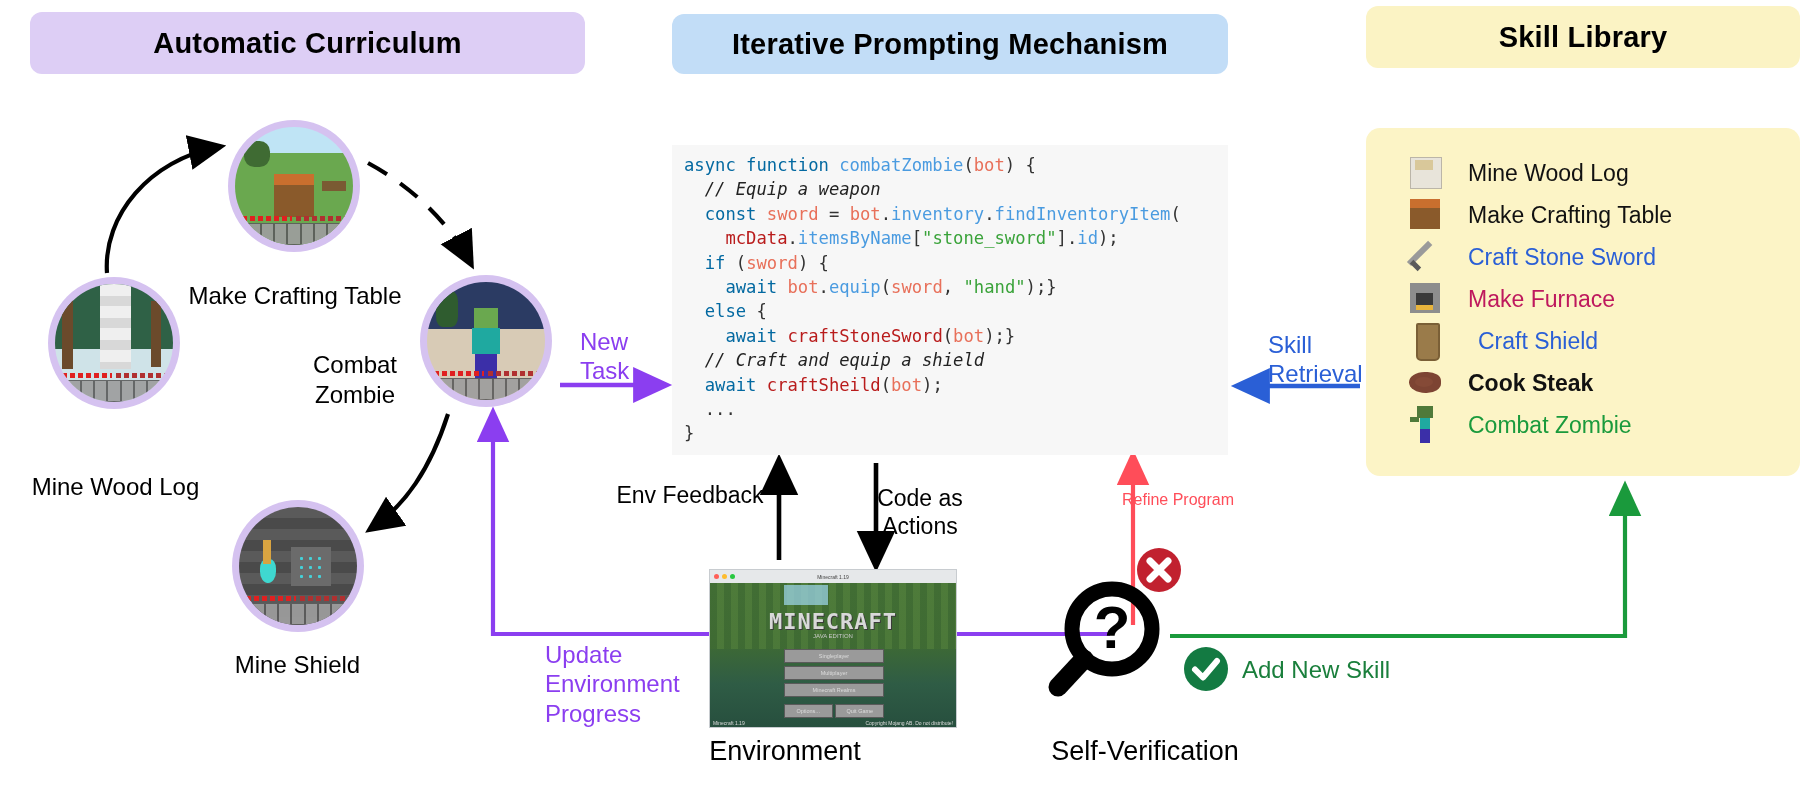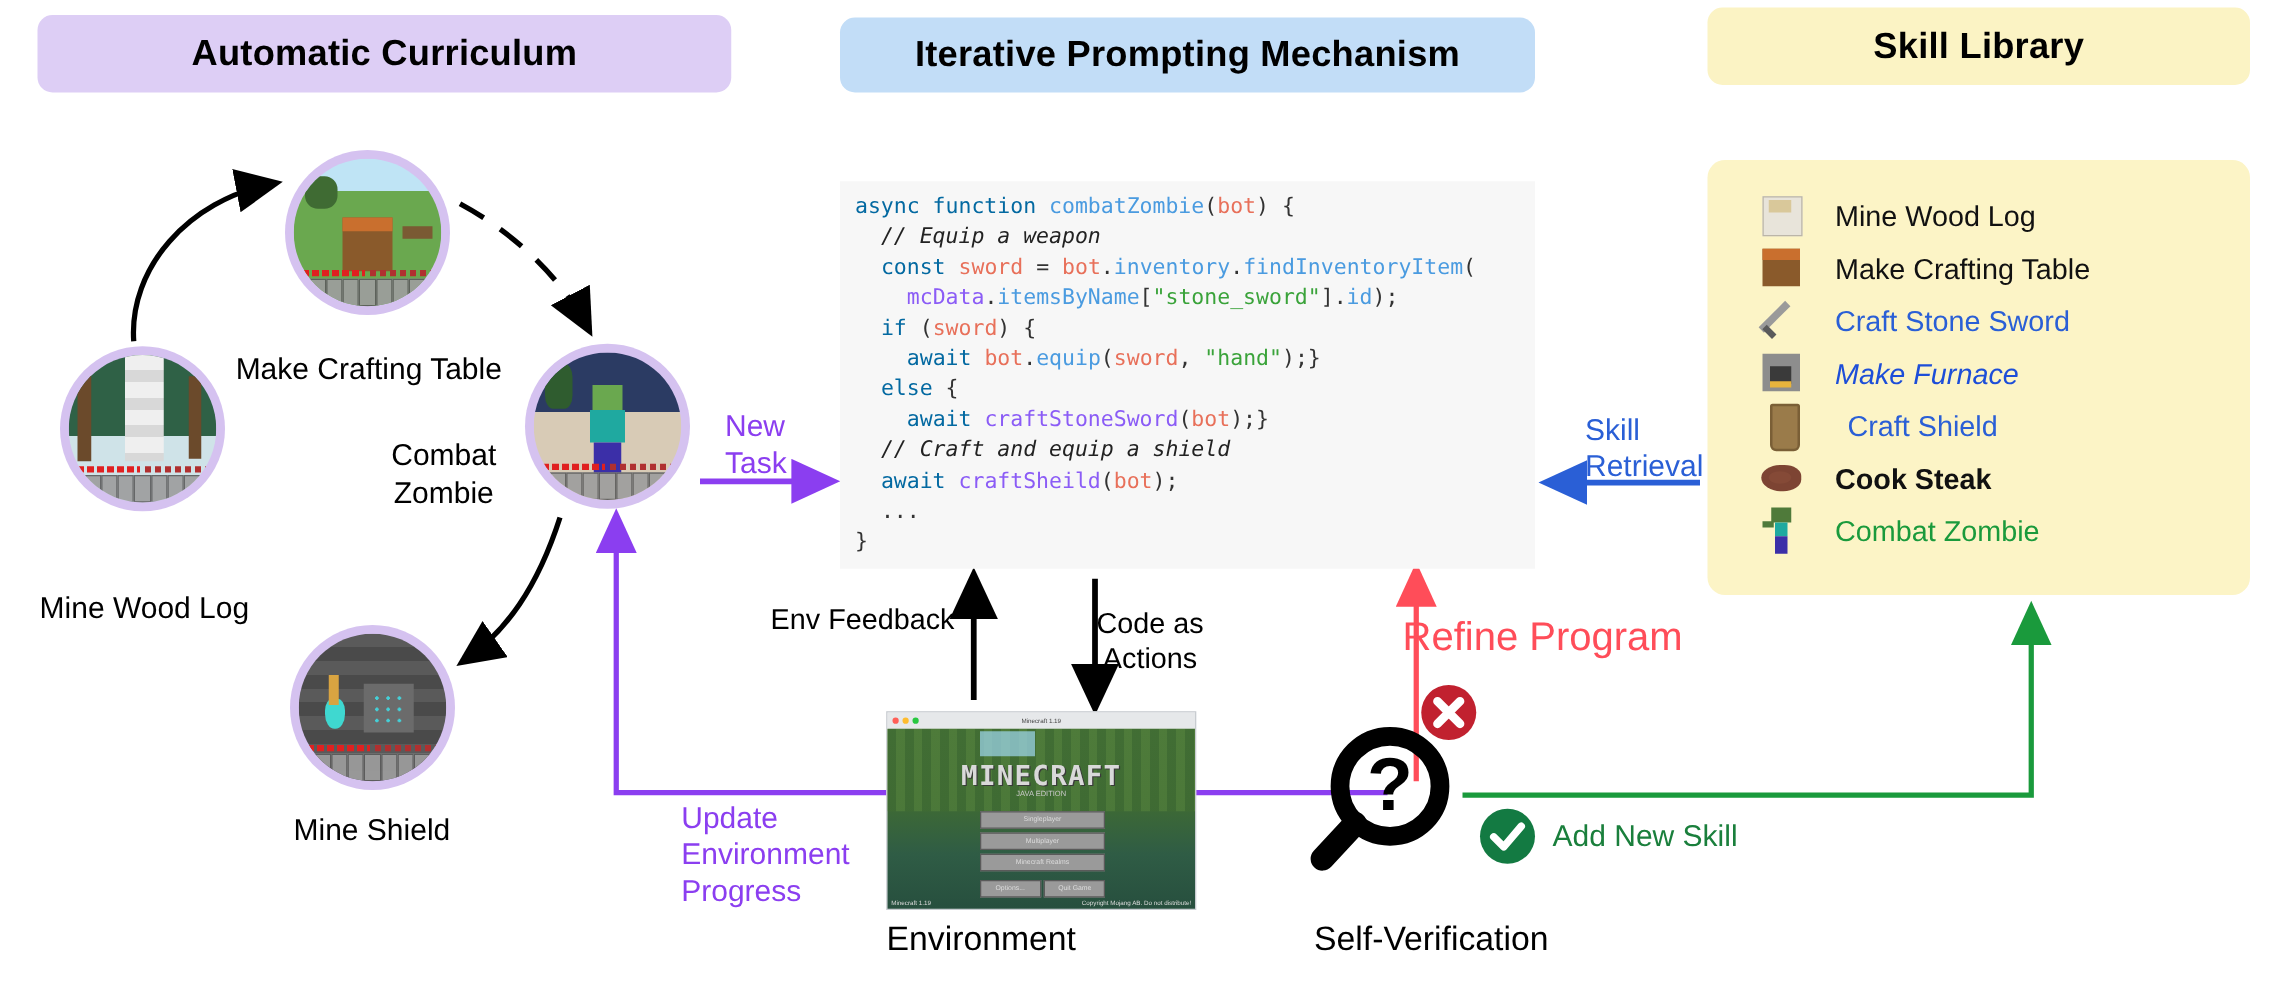--- a/index.html
+++ b/index.html
@@ -42,37 +42,37 @@
   #code-block{position:absolute;left:672px;top:145px;width:556px;height:310px;
        background:#f7f7f7;padding:8px 0 8px 12px;box-sizing:border-box;
        font-family:"DejaVu Sans Mono","Liberation Mono",monospace;font-size:17.2px;
        line-height:24.4px;white-space:pre;}
   .k{color:#0369a1;}      
   .fn{color:#4a9be0;}     
   .var{color:#e8705a;}    
   .prop{color:#4a9be0;}
   .str{color:#3aa33a;}
   .cm{color:#222;font-style:italic;}
-  .fn2{color:#8b5cf6;}
+  .fn2{color:#b91c1c;}
   .pl{color:#333;}
 
   
   #skill-panel{position:absolute;left:1366px;top:128px;width:434px;height:348px;
        background:#fcf4c6;border-radius:14px;}
   .skill-row{position:absolute;left:38px;display:flex;align-items:center;height:42px;}
   .skill-row .ic{width:46px;height:40px;position:relative;flex:0 0 46px;}
   .skill-row .nm{font-size:23px;margin-left:18px;white-space:nowrap;}
 
   
   .lab{position:absolute;font-size:23px;line-height:1.22;}
   #lbl-newtask{left:580px;top:327px;width:96px;color:#8b3ef0;font-size:24px;text-align:left;}
   #lbl-retrieval{left:1268px;top:330px;width:140px;color:#2a5fd6;font-size:24px;}
   #lbl-env{left:585px;top:481px;width:210px;text-align:center;font-size:23px;}
   #lbl-code{left:855px;top:484px;width:130px;text-align:center;font-size:23px;}
-  #lbl-refine{left:1122px;top:490px;color:#ff4d59;font-size:32px;white-space:nowrap;}
+  #lbl-refine{left:1122px;top:490px;color:#ff4d59;font-size:16px;white-space:nowrap;}
   #lbl-update{left:545px;top:640px;width:160px;color:#8b3ef0;font-size:24px;}
   #lbl-addskill{left:1242px;top:655px;color:#1a7f3c;font-size:24px;white-space:nowrap;}
   #lbl-environment{left:640px;top:735px;width:290px;text-align:center;font-size:27px;}
   #lbl-selfver{left:980px;top:735px;width:330px;text-align:center;font-size:27px;}
 
   svg.overlay{position:absolute;left:0;top:0;width:1818px;height:790px;pointer-events:none;}
 
   
   #mc-window{position:absolute;left:709px;top:569px;width:246px;height:157px;
        background:#eceff1;border:1px solid #c8ccd0;}
@@ -273,21 +273,21 @@
       <span style="position:absolute;left:6px;top:26px;width:11px;height:5px;background:#5a5a5a;transform:rotate(45deg);"></span>
     </span>
     <span class="nm" style="color: rgb(42, 95, 214);">Craft Stone Sword</span>
   </div>
   <div class="skill-row" style="top:150px;">
     <span class="ic">
       <span style="position:absolute;left:6px;top:4px;width:30px;height:30px;background:#8d8d8d;"></span>
       <span style="position:absolute;left:12px;top:14px;width:17px;height:14px;background:#3a3a3a;"></span>
       <span style="position:absolute;left:12px;top:26px;width:17px;height:5px;background:#e8b43c;"></span>
     </span>
-    <span class="nm" style="color: #1d4ed8; font-style: italic;">Make Furnace</span>
+    <span class="nm" style="color: #be185d;">Make Furnace</span>
   </div>
   <div class="skill-row" style="top:192px;">
     <span class="ic">
       <span style="position:absolute;left:12px;top:2px;width:20px;height:34px;background:#9a7b4a;border:2px solid #7a5f36;border-radius:2px 2px 5px 5px;"></span>
     </span>
     <span class="nm" style="color: rgb(42, 95, 214); margin-left: 28px;">Craft Shield</span>
   </div>
   <div class="skill-row" style="top:234px;">
     <span class="ic">
       <span style="position:absolute;left:5px;top:9px;width:32px;height:21px;background:#7d4433;border-radius:52% 45% 48% 55%;"></span>

